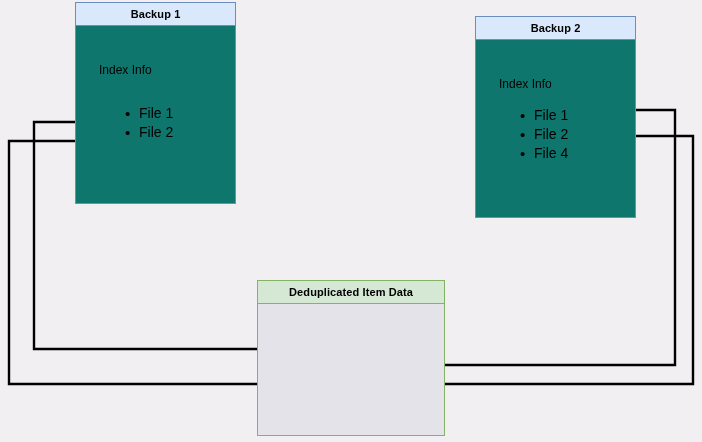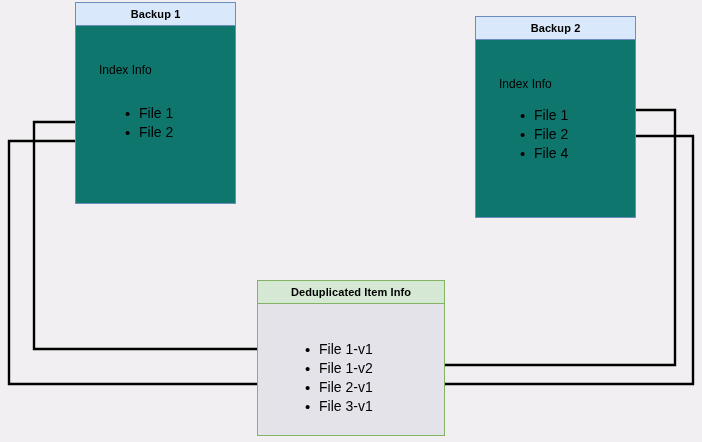--- a/index.html
+++ b/index.html
@@ -131,24 +131,16 @@
       <div class="index-label" style="left:23px; top:37px;">Index Info</div>
       <ul class="file-list" style="left:44px; top:66px;">
         <li>File 1</li>
         <li>File 2</li>
         <li>File 4</li>
       </ul>
     </div>
   </div>
 
   <div class="node green" style="left:257px; top:280px; width:188px; height:156px;">
-    <div class="node-header">Deduplicated Item Info</div>
-    <div class="node-body">
-      <ul class="file-list dedup-list" style="left:47px; top:36px;">
-        <li>File 1-v1</li>
-        <li>File 1-v2</li>
-        <li>File 2-v1</li>
-        <li>File 3-v1</li>
-      </ul>
-    </div>
+    <div class="node-header">Deduplicated Item Data</div>
   </div>
 
 </div>
 
 </body></html>

